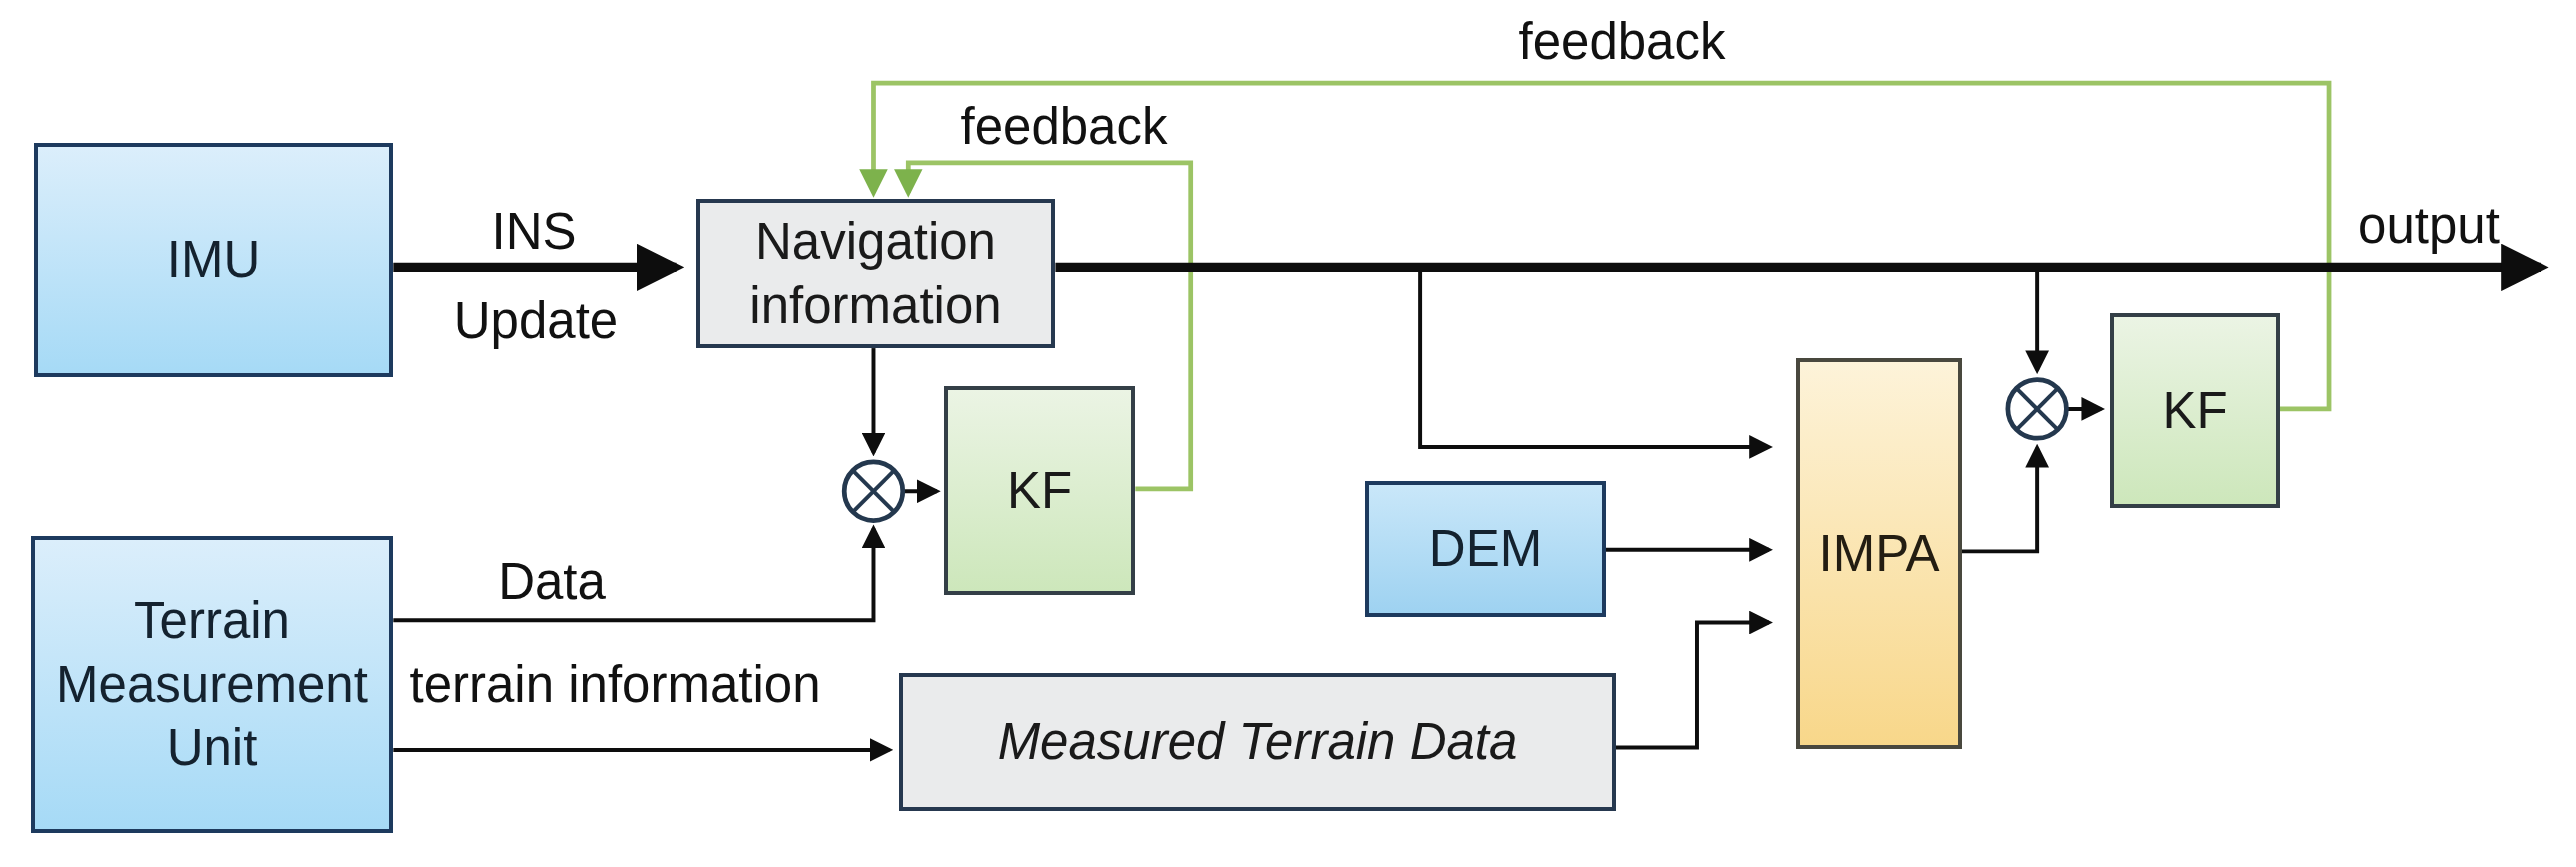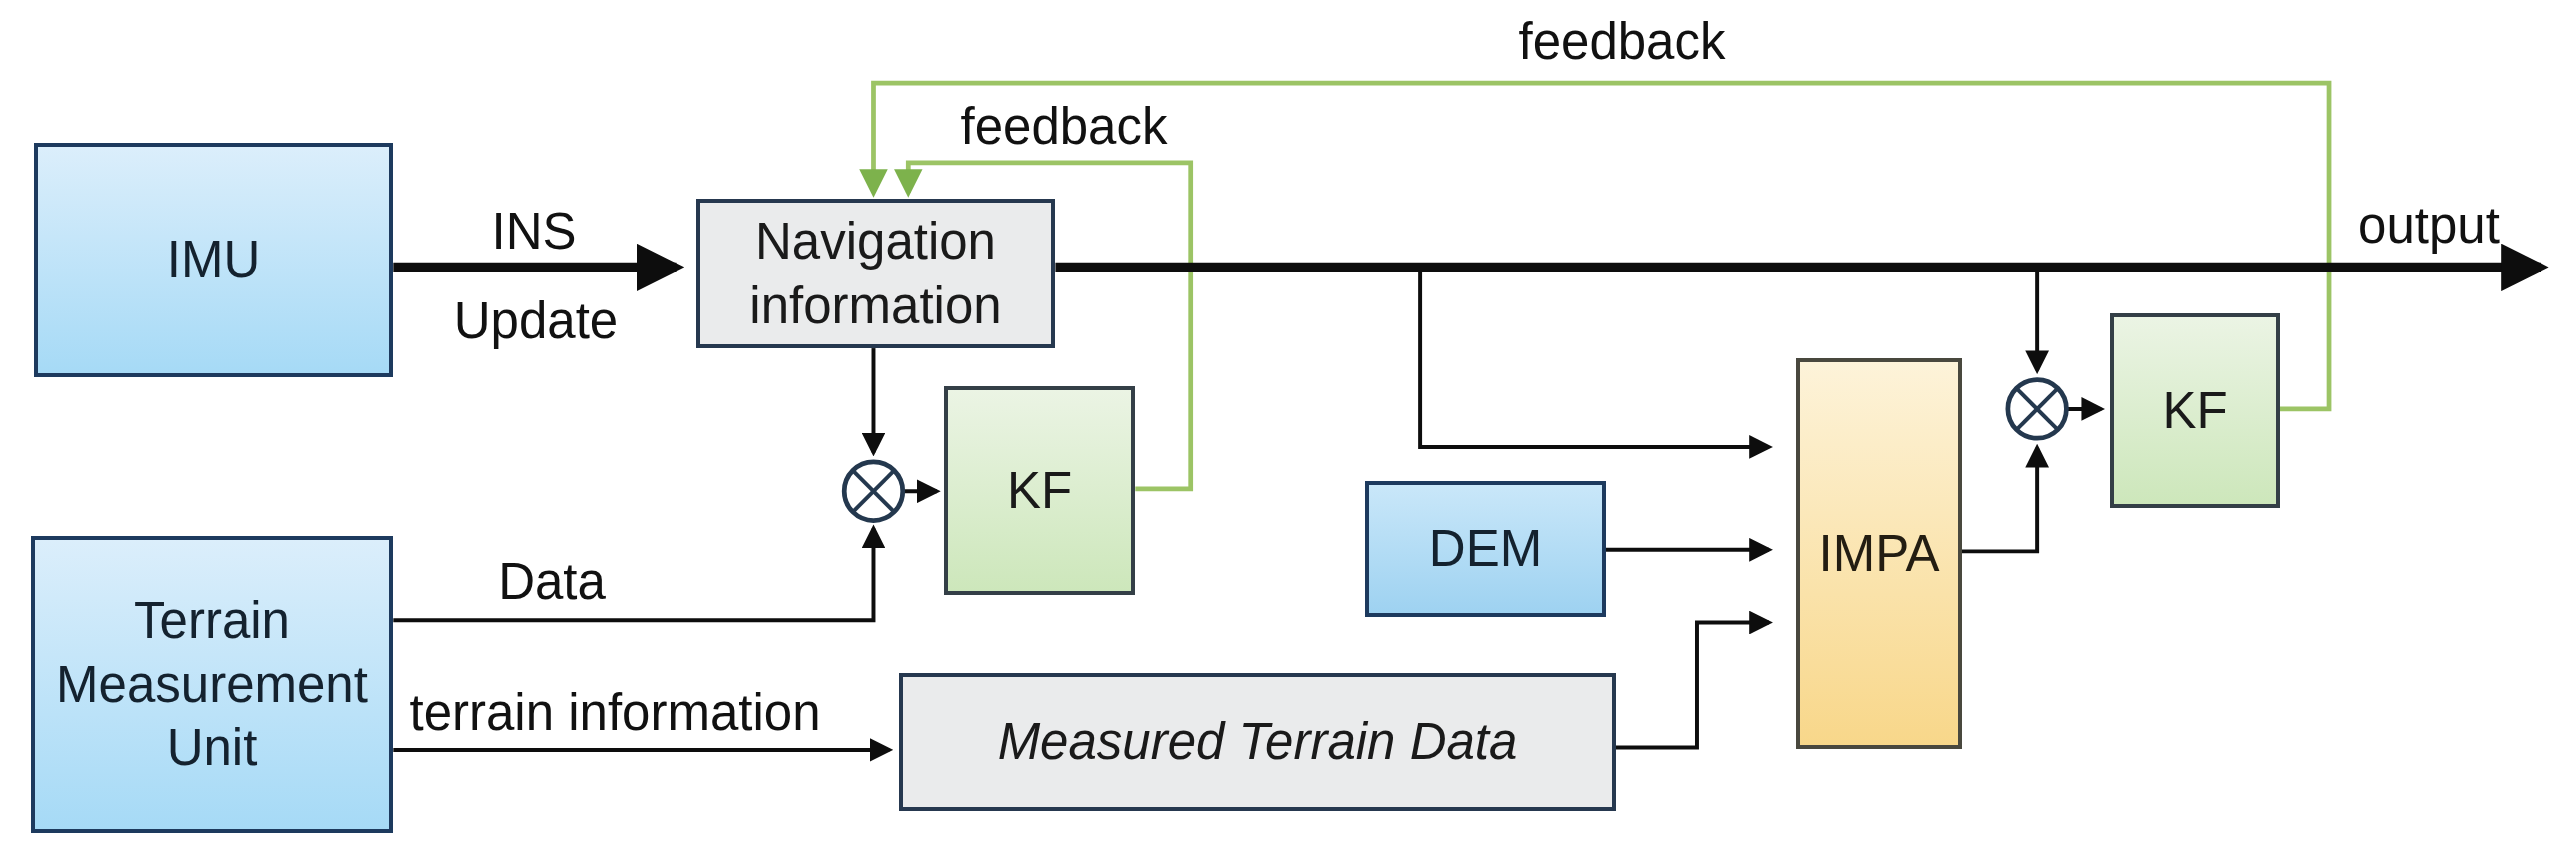--- a/index.html
+++ b/index.html
@@ -125,16 +125,16 @@
   <div class="box green" style="left:2110px;top:313px;width:170px;height:195px;">
     <span>KF</span>
   </div>
 
   <div class="lbl" style="left:534px;top:231px;">INS</div>
   <div class="lbl" style="left:536px;top:320px;">Update</div>
   <div class="lbl" style="left:1064px;top:126px;">feedback</div>
   <div class="lbl" style="left:1622px;top:41px;">feedback</div>
   <div class="lbl" style="left:2429px;top:225px;">output</div>
   <div class="lbl" style="left:552px;top:581px;">Data</div>
-  <div class="lbl" style="left:615px;top:712px;">terrain information</div>
+  <div class="lbl" style="left:615px;top:684px;">terrain information</div>
 
 </div>
 
 
 </body></html>

